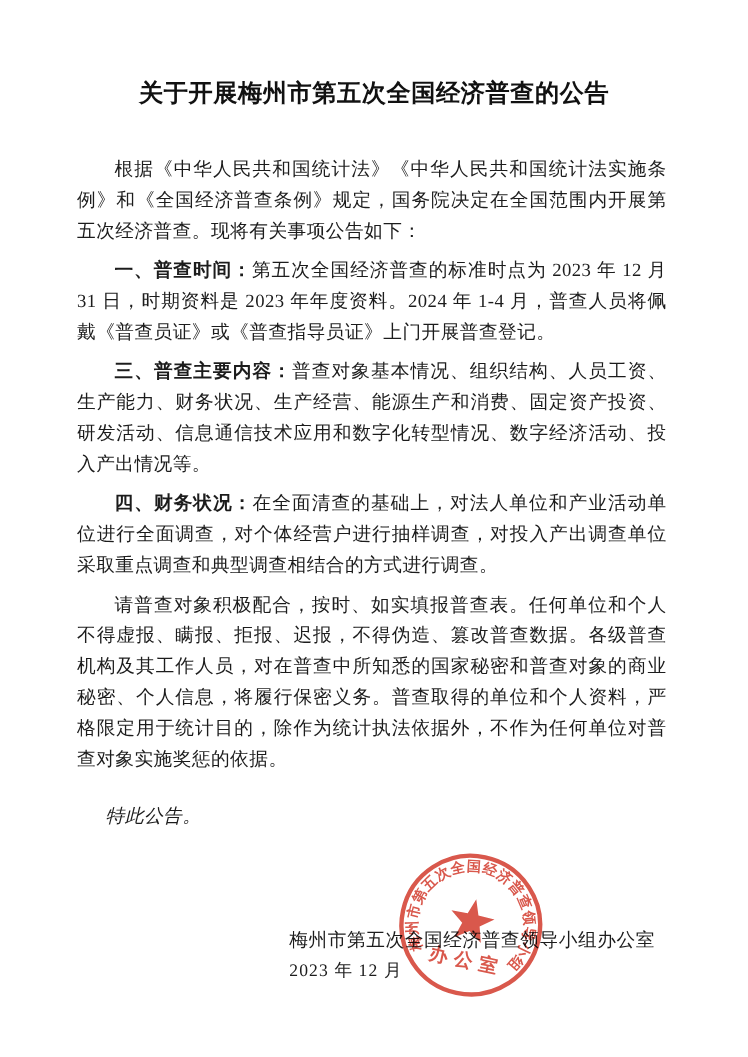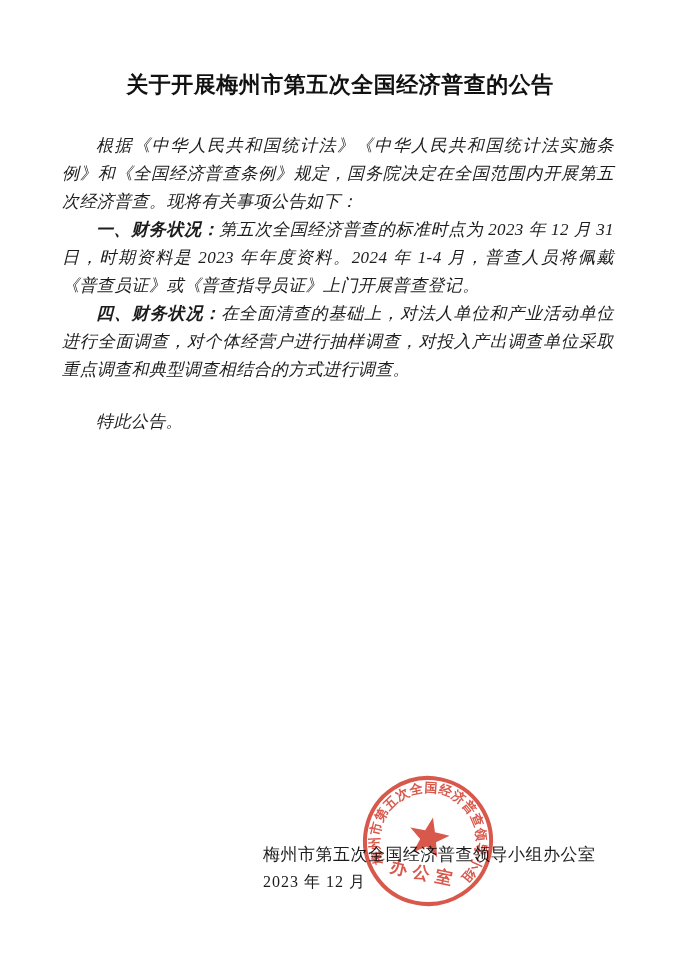--- a/index.html
+++ b/index.html
@@ -28,23 +28,22 @@
   .content {
     position: absolute;
     top: 132px; left: 62px;
     width: 552px;
     font-size: 17px;
     line-height: 28px;
     text-align: justify;
     letter-spacing: 0.4px;
   }
   .para {
-    margin: 0;
+    margin: 8px;
     text-indent: 2em;
-    font-style: italic;
   }
   .para b {
     font-weight: 700;
   }
   .closing {
     margin: 24px 0 0 0;
     text-indent: 2em;
     font-style: italic;
   }
   .signature {
@@ -94,22 +93,24 @@
 </style>
 </head>
 <body>
 
 <div class="doc">
 
   <h1 class="title">关于开展梅州市第五次全国经济普查的公告</h1>
 
   <div class="content">
     <p class="para"><b></b><span>根据《中华人民共和国统计法》《中华人民共和国统计法实施条例》和《全国经济普查条例》规定，国务院决定在全国范围内开展第五次经济普查。现将有关事项公告如下：</span></p>
-    <p class="para"><b>一、财务状况：</b><span>第五次全国经济普查的标准时点为 2023 年 12 月 31 日，时期资料是 2023 年年度资料。2024 年 1-4 月，普查人员将佩戴《普查员证》或《普查指导员证》上门开展普查登记。</span></p>
+    <p class="para"><b>一、普查时间：</b><span>第五次全国经济普查的标准时点为 2023 年 12 月 31 日，时期资料是 2023 年年度资料。2024 年 1-4 月，普查人员将佩戴《普查员证》或《普查指导员证》上门开展普查登记。</span></p>
+    <p class="para"><b>三、普查主要内容：</b><span>普查对象基本情况、组织结构、人员工资、生产能力、财务状况、生产经营、能源生产和消费、固定资产投资、研发活动、信息通信技术应用和数字化转型情况、数字经济活动、投入产出情况等。</span></p>
     <p class="para"><b>四、财务状况：</b><span>在全面清查的基础上，对法人单位和产业活动单位进行全面调查，对个体经营户进行抽样调查，对投入产出调查单位采取重点调查和典型调查相结合的方式进行调查。</span></p>
+    <p class="para"><b></b><span>请普查对象积极配合，按时、如实填报普查表。任何单位和个人不得虚报、瞒报、拒报、迟报，不得伪造、篡改普查数据。各级普查机构及其工作人员，对在普查中所知悉的国家秘密和普查对象的商业秘密、个人信息，将履行保密义务。普查取得的单位和个人资料，严格限定用于统计目的，除作为统计执法依据外，不作为任何单位对普查对象实施奖惩的依据。</span></p>
     <p class="closing">特此公告。</p>
   </div>
 
   <div class="signature">
     <div class="sig-org">梅州市第五次全国经济普查领导小组办公室</div>
     <div class="sig-date">2023 年 12 月</div>
   </div>
 
   <svg class="seal" viewBox="0 0 140 140" width="140" height="140" xmlns="http://www.w3.org/2000/svg">
     <g transform="rotate(12 70 70)">

